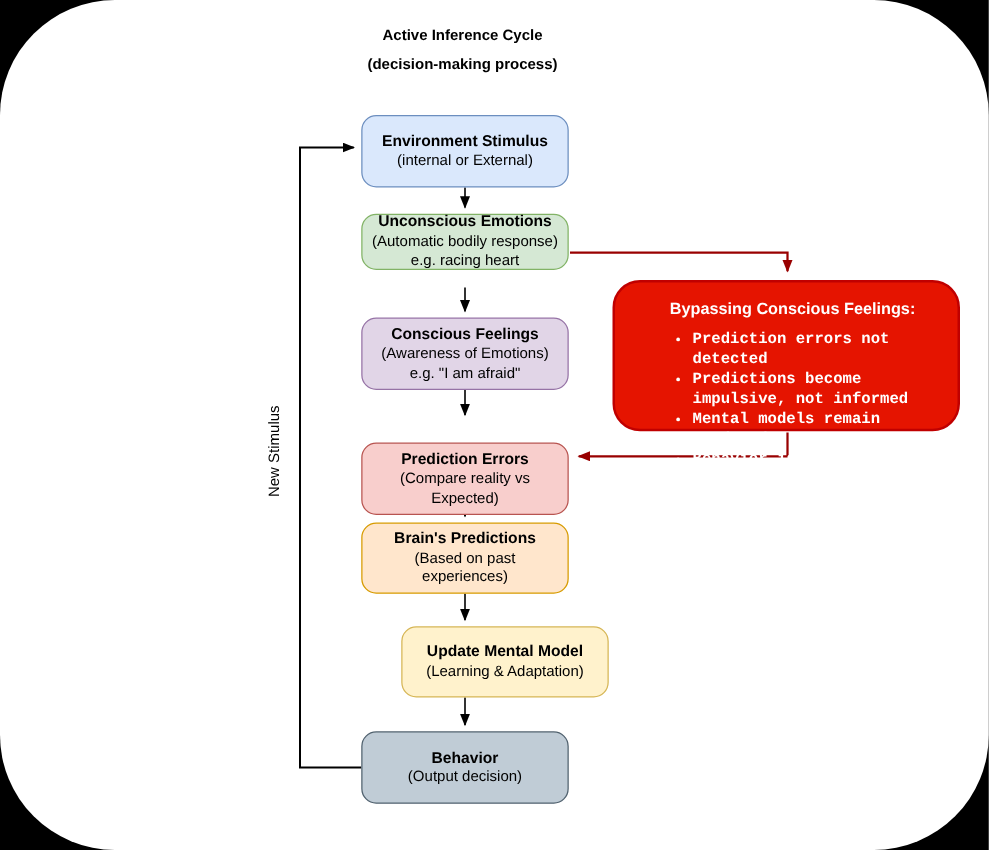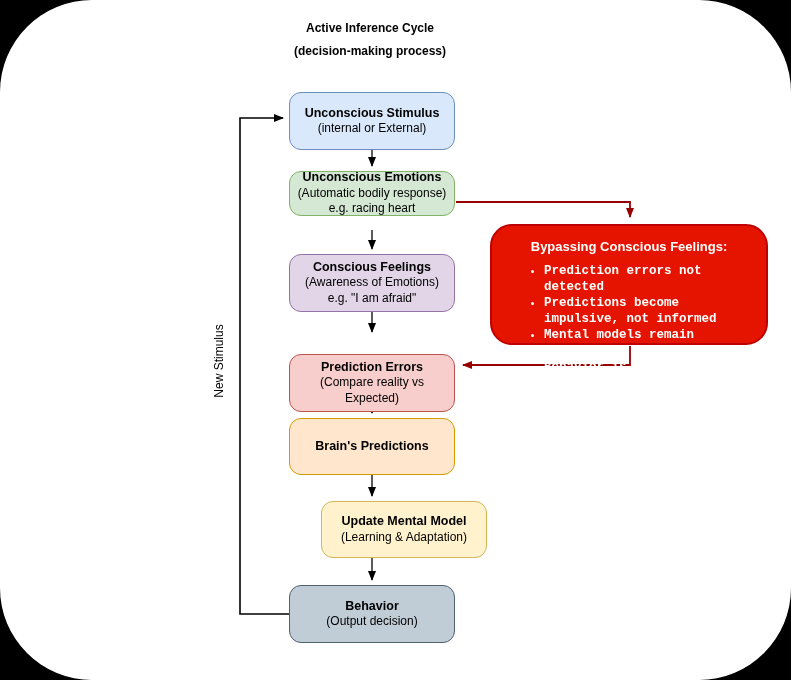--- a/index.html
+++ b/index.html
@@ -25,21 +25,21 @@
   .n-blue  {top:92px;height:58px;background:#dae8fc;border-color:#6c8ebf;}
   .n-green {top:171px;height:45px;background:#d5e8d4;border-color:#82b366;}
   .n-purple{top:254px;height:58px;background:#e1d5e7;border-color:#9673a6;}
   .n-pink  {top:354px;height:58px;background:#f8cecc;border-color:#b85450;}
   .n-orange{top:418px;height:57px;background:#ffe6cc;border-color:#d79b00;}
   .n-yellow{top:501px;height:57px;background:#fff2cc;border-color:#d6b656;margin-left:32px;}
   .n-gray  {top:585px;height:58px;background:#c0ccd6;border-color:#51626f;}
   .bypass{
     position:absolute;left:490px;top:224px;width:278px;height:121px;box-sizing:border-box;
     background:#e51400;border:2px solid #c00000;border-radius:22px;color:#fff;
-    padding:13px 10px 8px 10px;
+    padding:13px 10px 8px 20px;
   }
   .bypass .bt{
     text-align:center;font-weight:bold;font-size:13px;margin-bottom:9px;
   }
   .bypass ul{
     margin:0;padding:0 0 0 42px;list-style:disc;
     font-size:12.5px;font-weight:bold;line-height:16px;font-family:Liberation Mono, monospace;
   }
   .loop-label{
     position:absolute;left:159px;top:354px;width:120px;height:14px;text-align:center;
@@ -70,21 +70,21 @@
     <path d="M372,312 L372,332" stroke="#333" stroke-width="1.6" fill="none" marker-end="url(#arrB)"></path>
     <path d="M372,395 L372,413" stroke="#333" stroke-width="1.6" fill="none" marker-end="url(#arrB)"></path>
     <path d="M372,475 L372,496" stroke="#333" stroke-width="1.6" fill="none" marker-end="url(#arrB)"></path>
     <path d="M372,558 L372,580" stroke="#333" stroke-width="1.6" fill="none" marker-end="url(#arrB)"></path>
     <path d="M289,614 L240,614 L240,118 L283,118" stroke="#000" stroke-width="1.6" fill="none" marker-end="url(#arrB)"></path>
     <path d="M456,202 L630,202 L630,217" stroke="#990000" stroke-width="1.8" fill="none" marker-end="url(#arrR)"></path>
     <path d="M630,346 L630,365 L463,365" stroke="#990000" stroke-width="1.8" fill="none" marker-end="url(#arrR)"></path>
   </svg>
 
   <div class="node n-blue">
-    <div class="nt">Unconscious Stimulus</div>
+    <div class="nt">Environment Stimulus</div>
     <div>(internal or External)</div>
   </div>
 
   <div class="node n-green">
     <div class="nt">Unconscious Emotions</div>
     <div>(Automatic bodily response)</div>
     <div>e.g. racing heart</div>
   </div>
 
   <div class="node n-purple">
@@ -93,20 +93,21 @@
     <div>e.g. "I am afraid"</div>
   </div>
 
   <div class="node n-pink">
     <div class="nt">Prediction Errors</div>
     <div>(Compare reality vs Expected)</div>
   </div>
 
   <div class="node n-orange">
     <div class="nt">Brain's Predictions</div>
+    <div>(Based on past experiences)</div>
   </div>
 
   <div class="node n-yellow">
     <div class="nt">Update Mental Model</div>
     <div>(Learning &amp; Adaptation)</div>
   </div>
 
   <div class="node n-gray">
     <div class="nt">Behavior</div>
     <div>(Output decision)</div>

